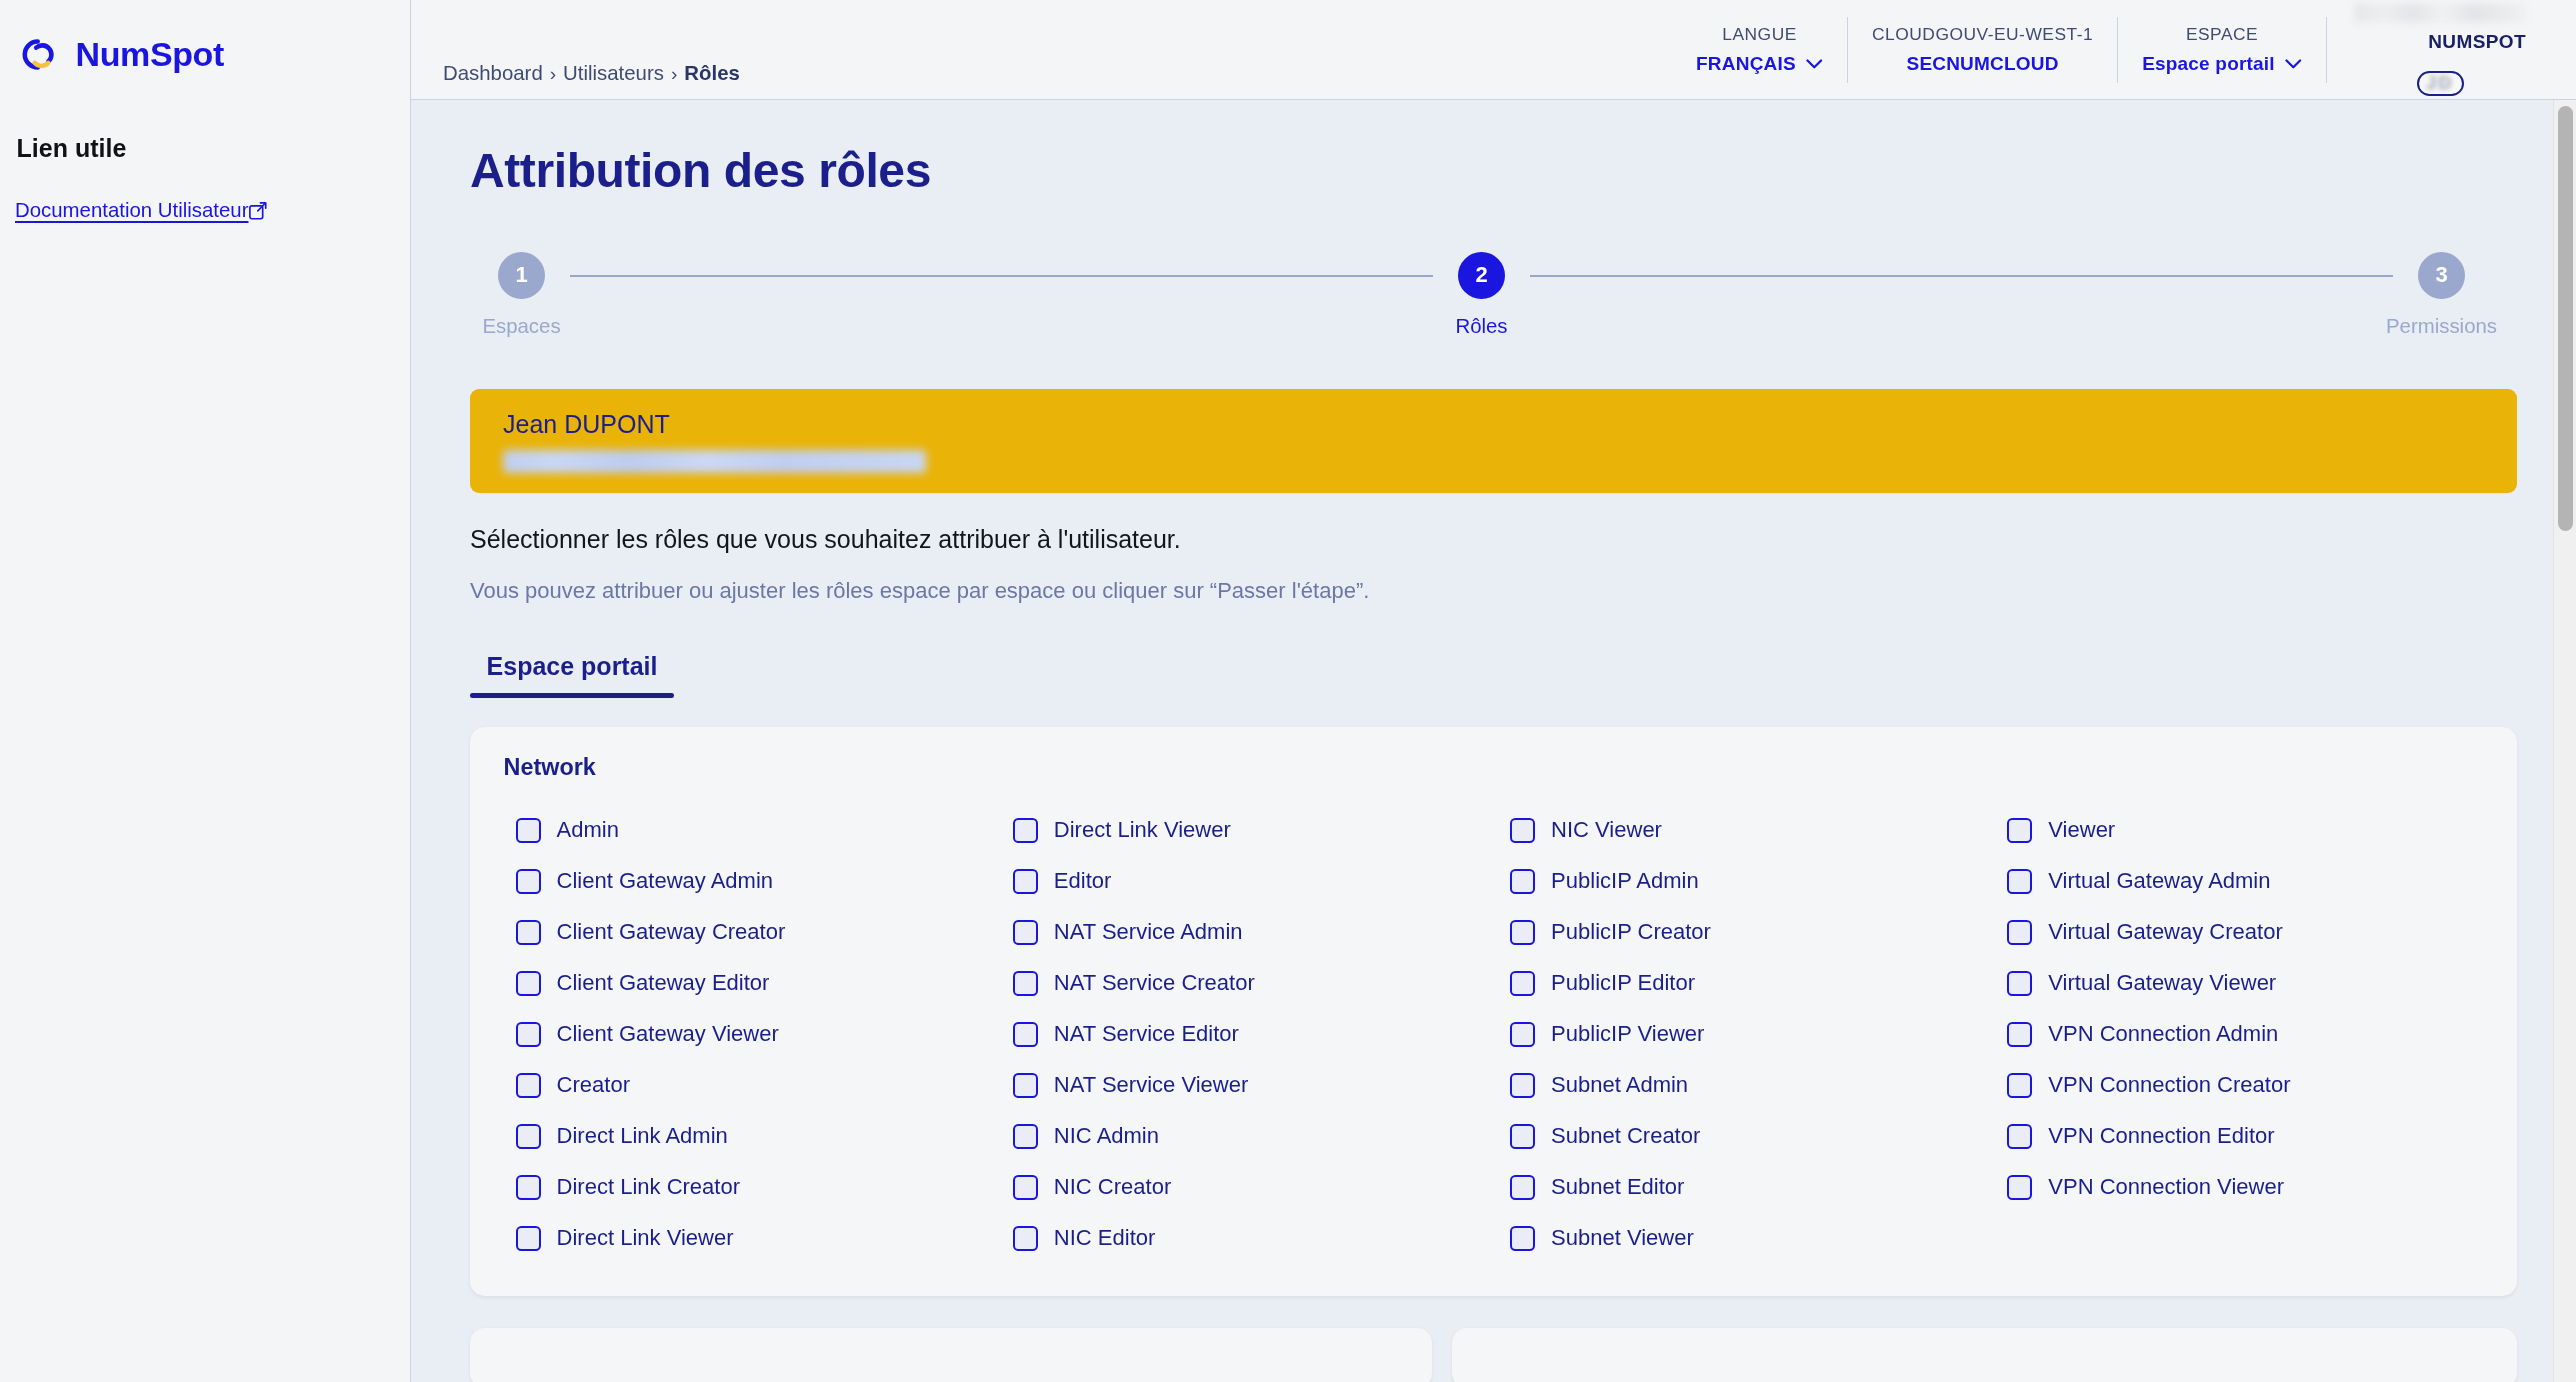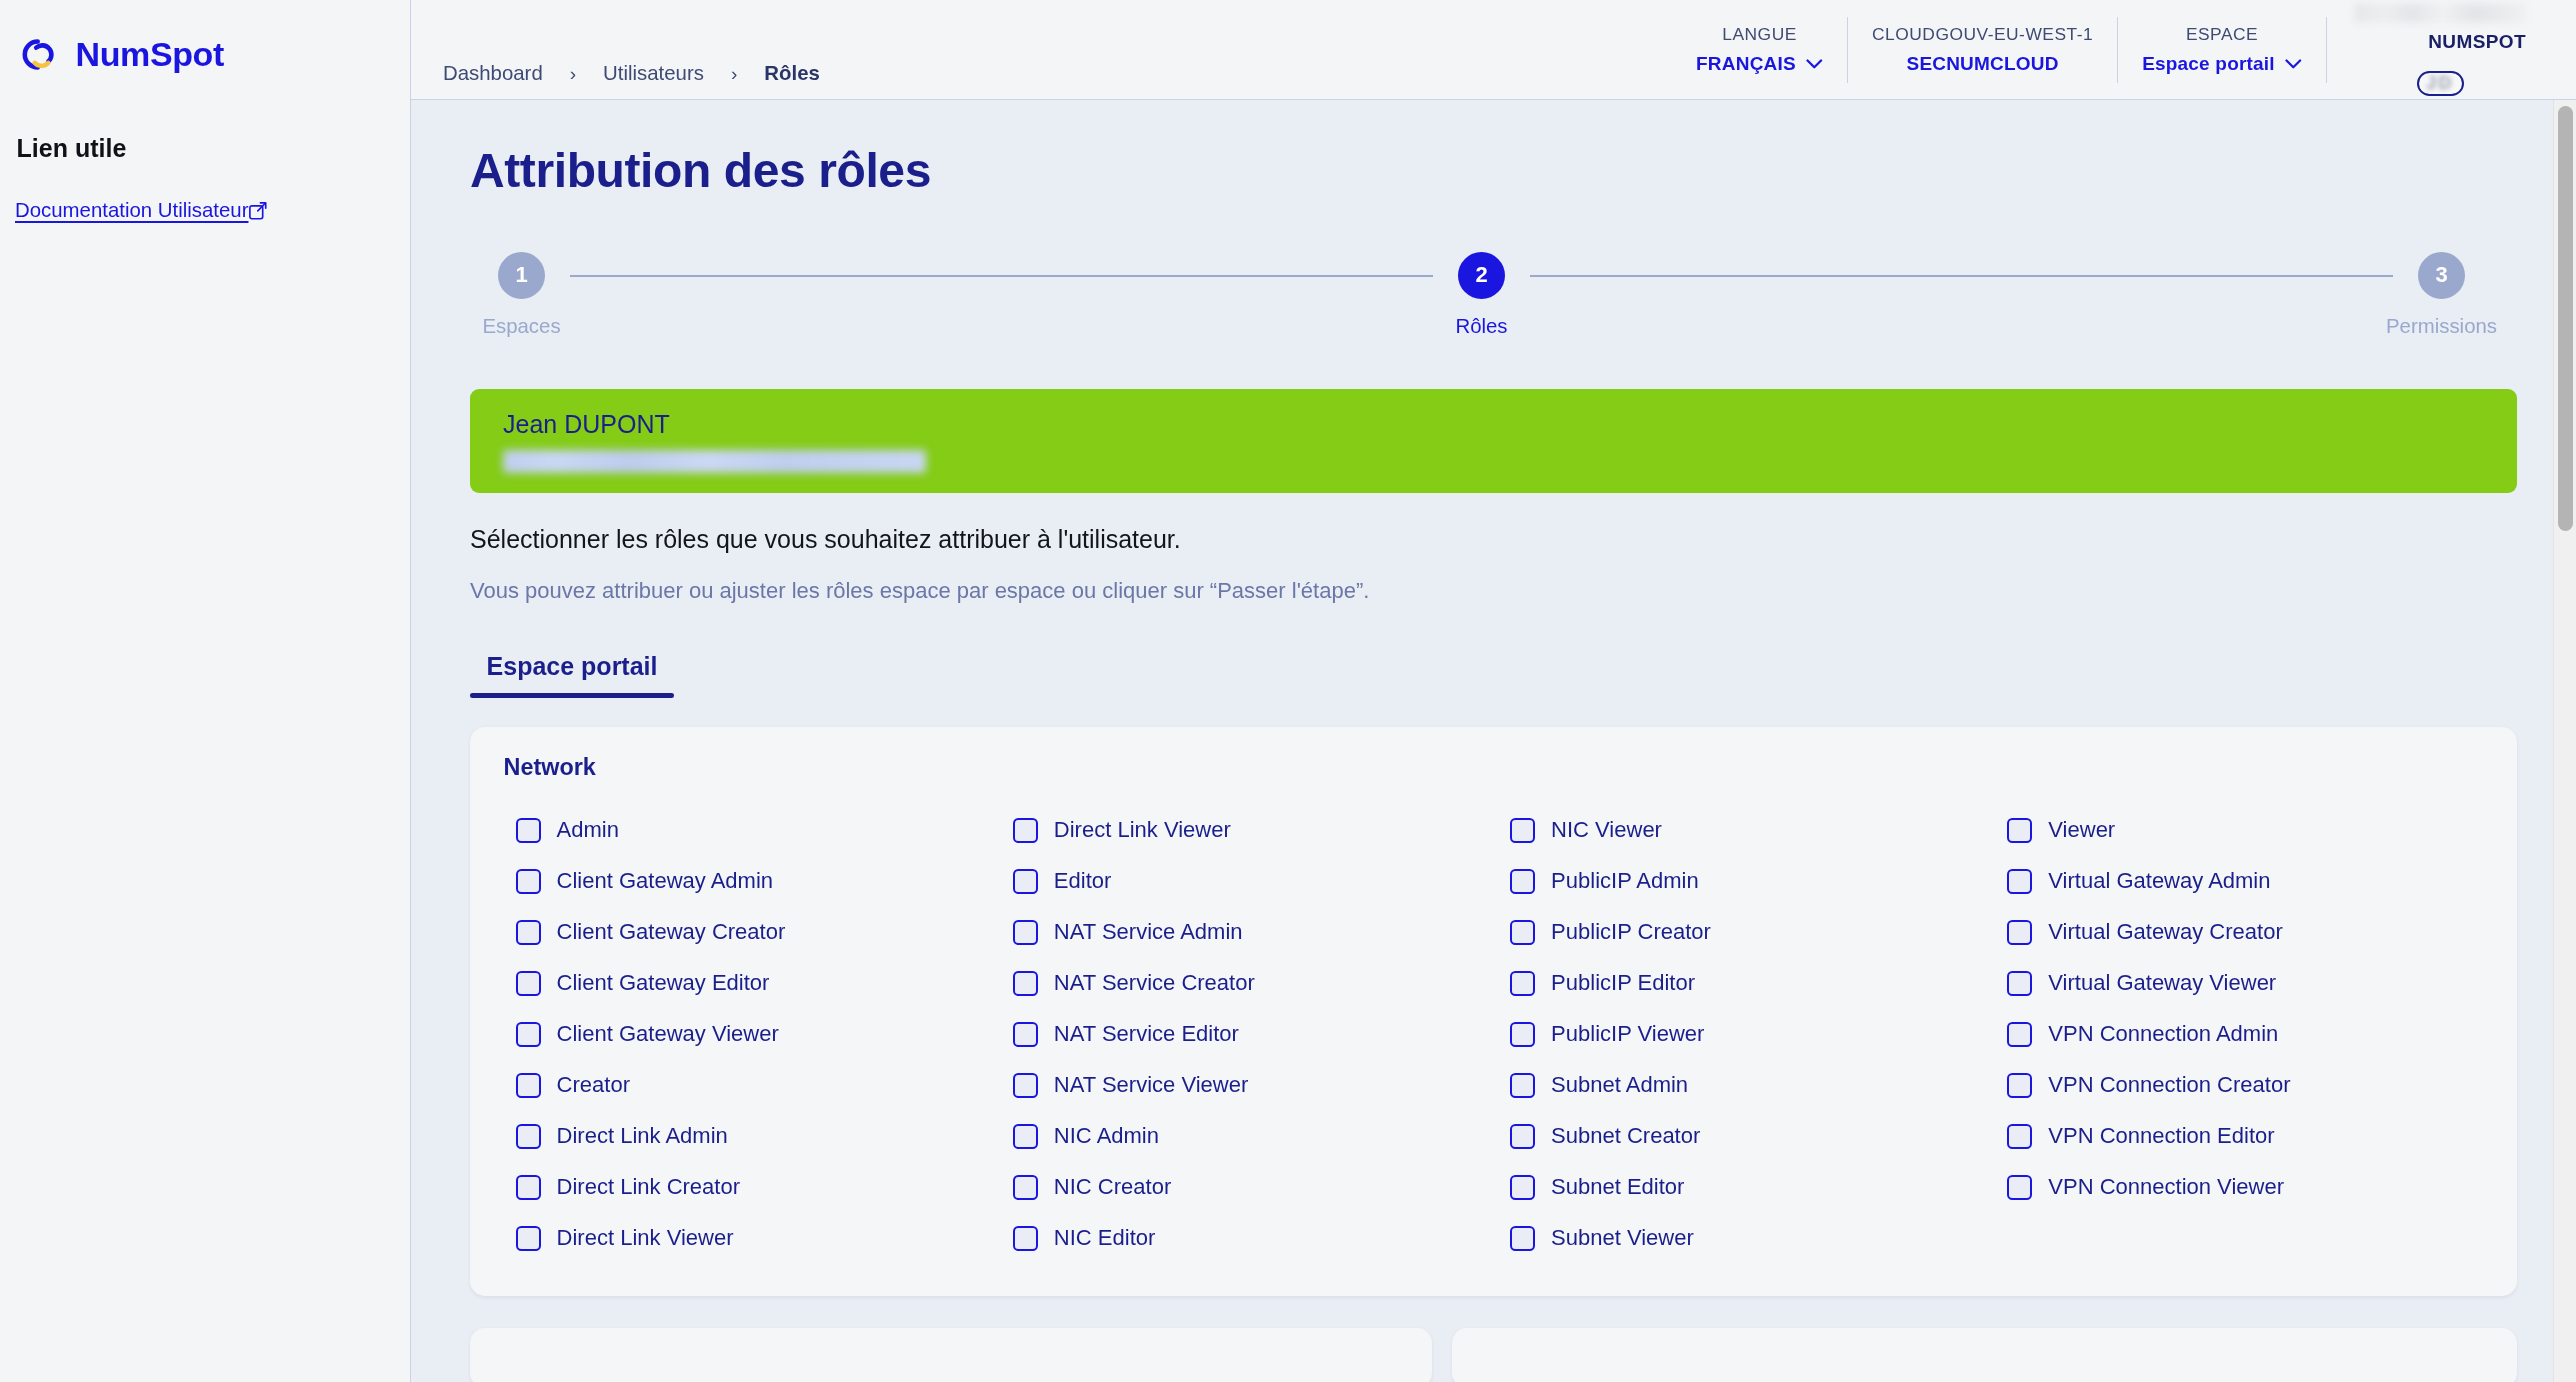--- a/index.html
+++ b/index.html
@@ -38,21 +38,21 @@
   .main { flex:1; height:1382px; display:flex; flex-direction:column; min-width:0; }
 
   
   .header {
     height:100px; min-height:100px;
     background:#F4F5F6;
     border-bottom:1.5px solid #C9D2E6;
     display:flex; align-items:center; justify-content:space-between;
     padding:0 26px 0 32px;
   }
-  .breadcrumb { display:flex; align-items:center; gap:27px; font-size:20.4px; color:#3E4B74;margin-top:48px; }
+  .breadcrumb { display:flex; align-items:center; gap:7px; font-size:20.4px; color:#3E4B74;margin-top:48px; }
   .crumb { color:#3E4B74; }
   .crumb.active { font-weight:700; color:#2B3668; }
   .crumb-sep { color:#3E4B74; font-size:19px; }
 
   .header-right { display:flex; align-items:stretch; height:66px; }
   .hdr-group {
     display:flex; flex-direction:column; align-items:center; justify-content:center;
     padding:0 24px; gap:8.3px; border-right:1.5px solid #C9D2E6;
   }
   .hdr-group:last-child { border-right:none; }
@@ -99,21 +99,21 @@
     font-size:22px; font-weight:700; color:#FFFFFF;
     background:#9BA8CE;
   }
   .step.active .step-circle { background:#1A16E0; }
   .step-label { margin-top:16.6px; font-size:20.4px; color:#9BA8CE; font-weight:400; }
   .step.active .step-label { color:#1A16E0; font-weight:400; }
   .step-line { flex:1; height:2.3px; background:#9BA8CE; margin-top:23.4px; }
 
   
   .user-card {
-    margin-top:51px; background:#84cc16; border-radius:9px;
+    margin-top:51px; background:#eab308; border-radius:9px;
     height:104px; padding:21px 33px 0 33px;
   }
   .user-card-name { font-size:25px; color:#1A1F8C; font-weight:400; }
   .user-card-blur {
     margin-top:10.6px; width:423px; height:23px;
     background:linear-gradient(90deg,#BFCEF0 0%,#C9D7F5 12%,#BDCCEE 30%,#CBD8F6 48%,#C0CEF0 66%,#C8D6F4 100%);
     filter:blur(4.5px); border-radius:3px;
   }
 
   

